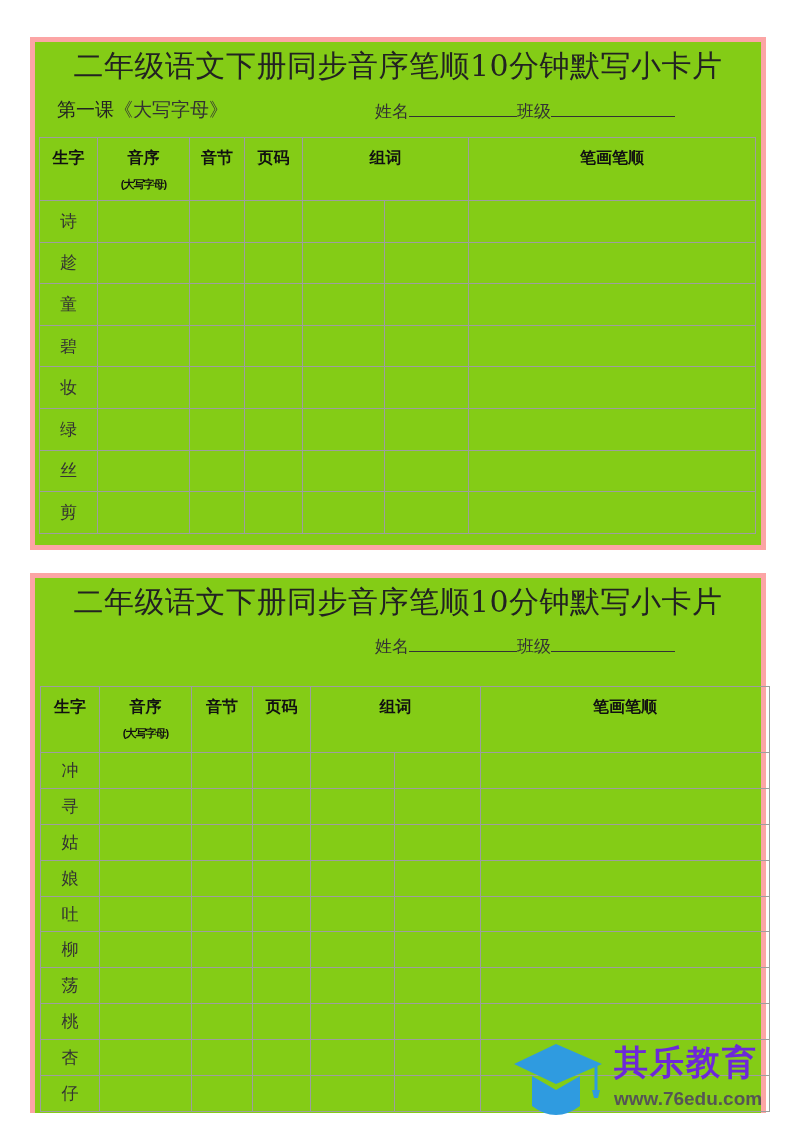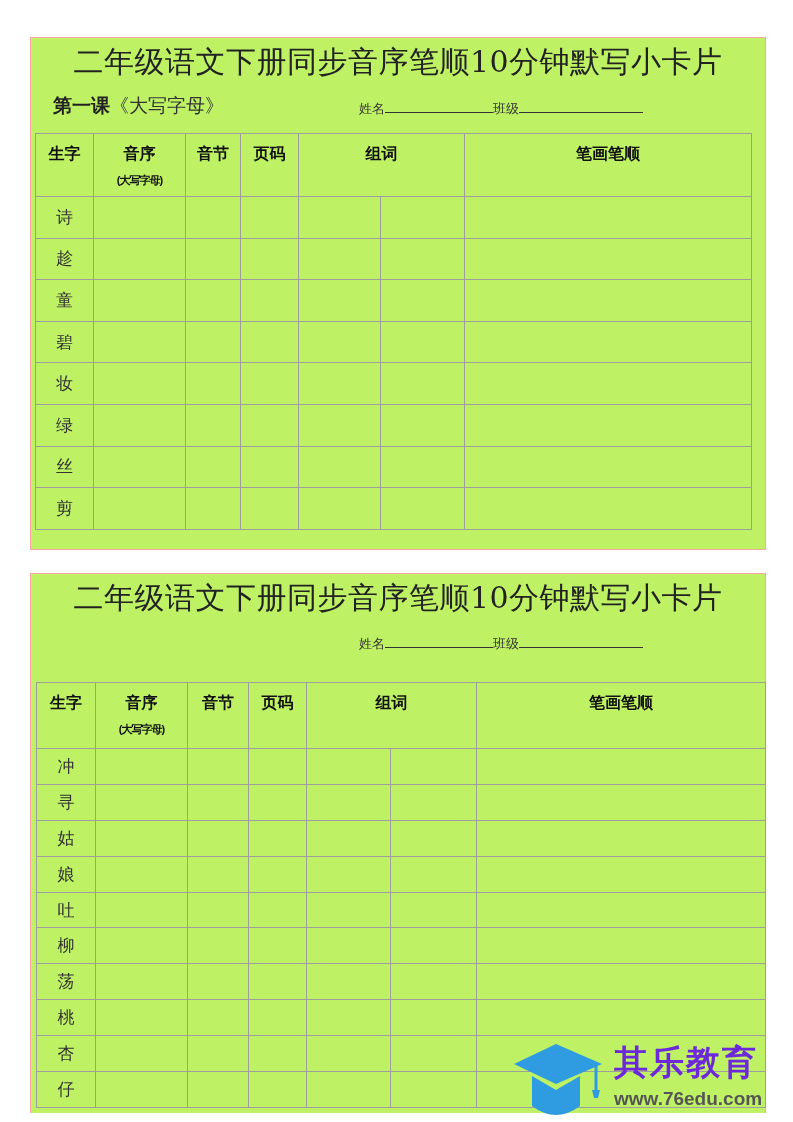--- a/index.html
+++ b/index.html
@@ -1,22 +1,22 @@
 <!DOCTYPE html>
 <html><head>
 <meta charset="utf-8">
 <style>
   html,body{margin:0;padding:0;background:#fff;}
   body{width:793px;height:1122px;position:relative;overflow:hidden;font-family:"DejaVu Serif",serif;color:#222;}
-  .card{position:absolute;border:1px solid #fca5a5;background:#bef264;box-sizing:border-box;}
+  .card{position:absolute;border:5px solid #fca5a5;background:#84cc16;box-sizing:border-box;}
   .title{position:absolute;left:0;right:0;text-align:center;font-size:30px;letter-spacing:0.5px;color:#222;font-family:"DejaVu Serif",serif;white-space:nowrap;}
   .lesson{position:absolute;font-size:19px;white-space:nowrap;}
-  .lesson b{font-family:"DejaVu Sans",sans-serif;font-weight:bold;}
+  .lesson b{font-family:"DejaVu Sans",sans-serif;font-weight:normal;}
   .lesson span.t{font-family:"DejaVu Serif",serif;color:#333;}
-  .namefield{position:absolute;font-size:13px;white-space:nowrap;color:#333;}
+  .namefield{position:absolute;font-size:17px;white-space:nowrap;color:#333;margin-left:12px;}
   .line{display:inline-block;border-bottom:1px solid #333;height:16px;vertical-align:baseline;}
   table{position:absolute;border-collapse:collapse;table-layout:fixed;}
   td,th{border:1px solid #9e9e9e;padding:0;box-sizing:border-box;}
   th{font-family:Liberation Sans, sans-serif;font-weight:bold;font-size:16px;vertical-align:top;padding-top:10px;text-align:center;color:#111;}
   th .sub{display:block;font-size:11px;margin-top:8px;letter-spacing:-1px;}
   td.char{text-align:center;font-size:17px;font-family:"DejaVu Serif",serif;color:#333;}
   .logo{position:absolute;left:510px;top:1040px;width:283px;height:82px;}
   .logo-text{position:absolute;left:104px;top:0px;font-family:"DejaVu Sans",sans-serif;font-weight:bold;font-size:34px;color:#6d28d9;letter-spacing:2px;white-space:nowrap;}
   .logo-url{position:absolute;left:104px;top:48px;font-family:Liberation Sans, sans-serif;font-weight:bold;font-size:19px;color:#555;white-space:nowrap;}
 </style>

